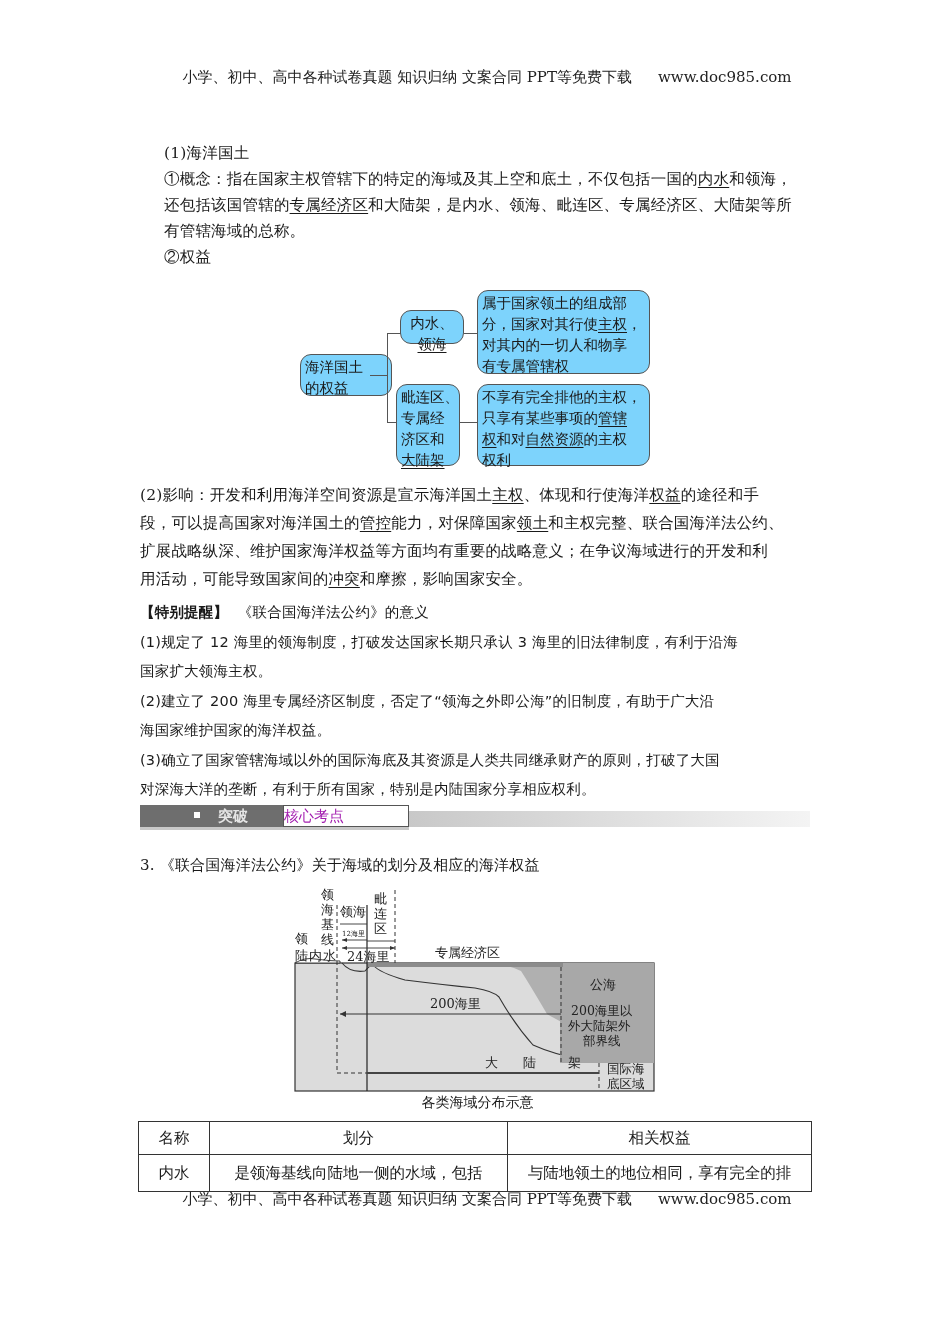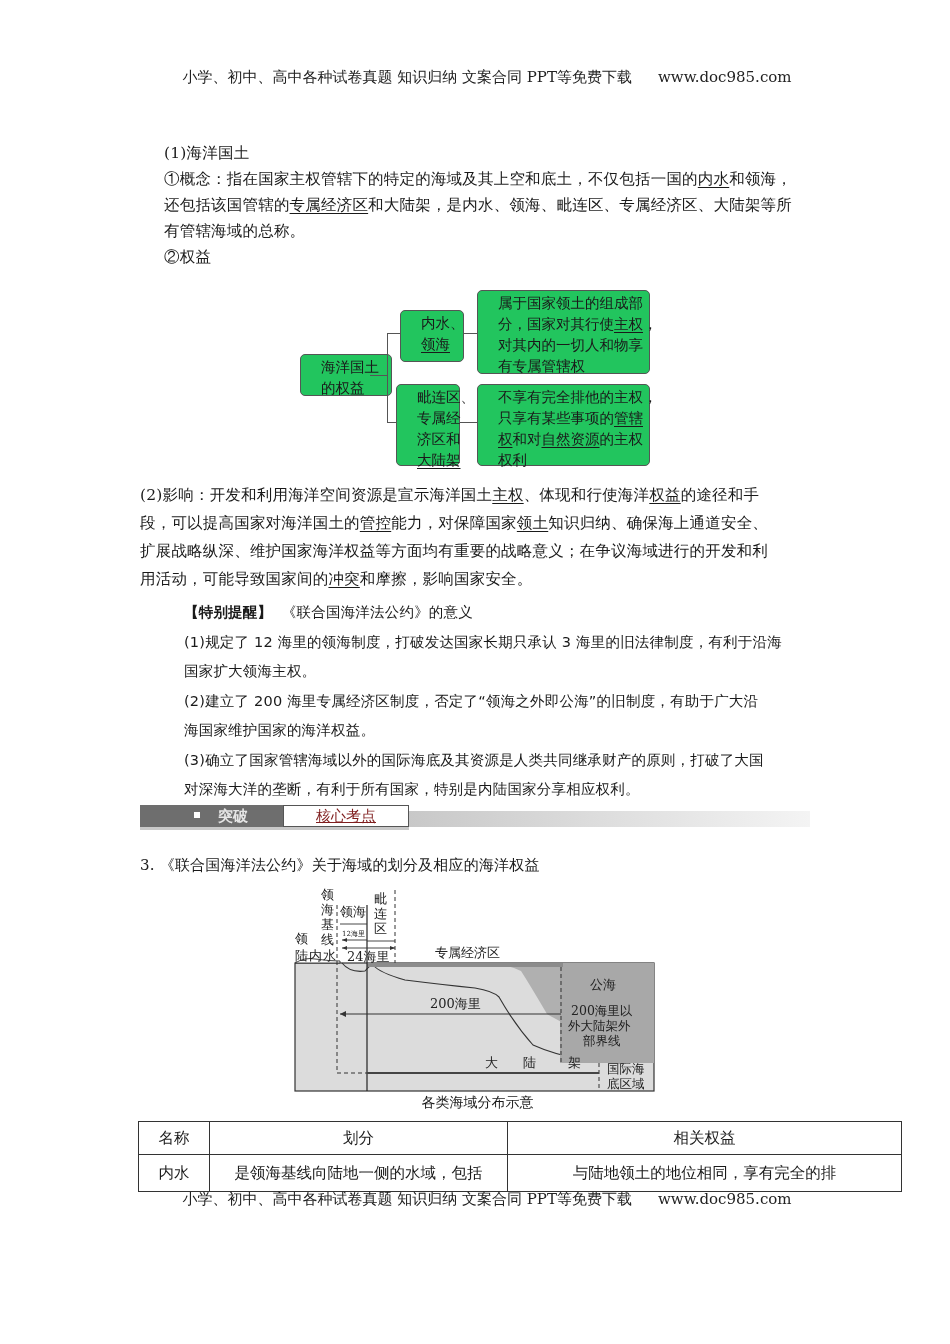--- a/index.html
+++ b/index.html
@@ -16,36 +16,36 @@
     .header-line { top: 68px; }
     .footer-line { top: 1190px; }
     .hdr-url { margin-left: 26px; }
     .para { position: absolute; left: 140px; width: 672px; font-size: 15.5px; line-height: 26px; letter-spacing: 0.2px; }
     .u { text-decoration: underline; text-underline-offset: 3px; }
     .b { font-weight: bold; }
     .line { white-space: nowrap; display: block; }
 
     
     .mbox {
-      position: absolute; border: 1.3px solid #555; border-radius: 5px; background: #22c55e;
-      font-size: 14.5px; line-height: 21px; padding: 2px 20px; box-sizing: border-box;
+      position: absolute; border: 1.3px solid #555; border-radius: 11px; background: #7dd3fc;
+      font-size: 14.5px; line-height: 21px; padding: 2px 4px; box-sizing: border-box;
     }
     .mline { position: absolute; background: #555; }
 
     
     .banner { position: absolute; left: 140px; top: 805px; width: 670px; height: 22px; }
     .banner-dark { position: absolute; left: 0; top: 0; width: 143px; height: 22px; background: #6e6e6e; color: #e5e5e5; font-size: 15px; font-weight: bold; line-height: 22px; }
     .banner-dark .sq { display: inline-block; width: 6px; height: 6px; background: #fff; margin-left: 54px; margin-right: 18px; vertical-align: middle; position: relative; top: -2px; }
-    .banner-white { position: absolute; left: 143px; top: 0; width: 124px; height: 20px; border: 1px solid #555; background: #fff; font-size: 15px; line-height: 20px; text-align: center; color: #7f1d1d; text-decoration: underline; }
+    .banner-white { position: absolute; left: 143px; top: 0; width: 124px; height: 20px; border: 1px solid #555; background: #fff; font-size: 15px; line-height: 20px; color: #a21caf; }
     .banner-grad { position: absolute; left: 269px; top: 6px; width: 401px; height: 16px; background: linear-gradient(90deg, #c8c8c8, #f4f4f4); }
     .banner-base { position: absolute; left: 0; top: 21px; width: 269px; height: 4px; background: #c8c8c8; }
 
     .diagram-caption { position: absolute; left: 290px; top: 1094px; width: 375px; text-align: center; font-size: 14px; }
 
-    table.rights { position: absolute; left: 138px; top: 1121px; width: 764px; border-collapse: collapse; font-size: 15.5px; }
+    table.rights { position: absolute; left: 138px; top: 1121px; width: 674px; border-collapse: collapse; font-size: 15.5px; }
     table.rights td, table.rights th { border: 1px solid #333; font-weight: normal; padding: 0 6px; }
     table.rights th { height: 32px; }
     table.rights td { height: 36px; }
   </style>
 </head>
 <body>
 
 <div class="header-line">
   <span>小学、初中、高中各种试卷真题  知识归纳  文案合同  PPT等免费下载</span><span class="hdr-url">www.doc985.com</span>
 </div>
@@ -61,21 +61,21 @@
 <div>
   <div class="mbox" style="left:300px;top:354px;width:92px;height:42px;">
     <span class="line">海洋国土</span>
     <span class="line">的权益</span>
   </div>
   <div class="mline" style="left:370px;top:375px;width:18px;height:1.3px;"></div>
   <div class="mline" style="left:387px;top:333px;width:1.3px;height:90px;"></div>
   <div class="mline" style="left:387px;top:333px;width:14px;height:1.3px;"></div>
   <div class="mline" style="left:387px;top:422px;width:14px;height:1.3px;"></div>
 
-  <div class="mbox" style="left:400px;top:310px;width:64px;height:52px;text-align:center;">
+  <div class="mbox" style="left:400px;top:310px;width:64px;height:34px;text-align:center;">
     <span class="line">内水、</span>
     <span class="line u">领海</span>
   </div>
   <div class="mline" style="left:464px;top:333px;width:14px;height:1.3px;"></div>
   <div class="mbox" style="left:477px;top:290px;width:173px;height:84px;">
     <span class="line">属于国家领土的组成部</span>
     <span class="line"><span>分，国家对其行使</span><span class="u">主权</span><span>，</span></span>
     <span class="line">对其内的一切人和物享</span>
     <span class="line">有专属管辖权</span>
   </div>
@@ -90,26 +90,26 @@
   <div class="mbox" style="left:477px;top:384px;width:173px;height:82px;">
     <span class="line">不享有完全排他的主权，</span>
     <span class="line"><span>只享有某些事项的</span><span class="u">管辖</span></span>
     <span class="line"><span class="u">权</span><span>和对</span><span class="u">自然资源</span><span>的主权</span></span>
     <span class="line">权利</span>
   </div>
 </div>
 
 <div class="para" style="top:481px;line-height:28px;">
   <span class="line"><span>(2)影响：开发和利用海洋空间资源是宣示海洋国土</span><span class="u">主权</span><span>、体现和行使海洋</span><span class="u">权益</span><span>的途径和手</span></span>
-  <span class="line"><span>段，可以提高国家对海洋国土的</span><span class="u">管控</span><span>能力，对保障国家</span><span class="u">领土</span><span>知识归纳、确保海上通道安全、</span></span>
+  <span class="line"><span>段，可以提高国家对海洋国土的</span><span class="u">管控</span><span>能力，对保障国家</span><span class="u">领土</span><span>和主权完整、联合国海洋法公约、</span></span>
   <span class="line">扩展战略纵深、维护国家海洋权益等方面均有重要的战略意义；在争议海域进行的开发和利</span>
   <span class="line"><span>用活动，可能导致国家间的</span><span class="u">冲突</span><span>和摩擦，影响国家安全。</span></span>
 </div>
 
-<div class="para" style="top:598px;line-height:29.5px;font-family:'DejaVu Sans','Liberation Sans',sans-serif;font-size:14.5px;margin-left:44px;">
+<div class="para" style="top:598px;line-height:29.5px;font-family:'DejaVu Sans','Liberation Sans',sans-serif;font-size:14.5px;">
   <span class="line"><span class="b">【特别提醒】</span>&nbsp;&nbsp;<span>《联合国海洋法公约》的意义</span></span>
   <span class="line">(1)规定了 12 海里的领海制度，打破发达国家长期只承认 3 海里的旧法律制度，有利于沿海</span>
   <span class="line">国家扩大领海主权。</span>
   <span class="line">(2)建立了 200 海里专属经济区制度，否定了“领海之外即公海”的旧制度，有助于广大沿</span>
   <span class="line">海国家维护国家的海洋权益。</span>
   <span class="line">(3)确立了国家管辖海域以外的国际海底及其资源是人类共同继承财产的原则，打破了大国</span>
   <span class="line">对深海大洋的垄断，有利于所有国家，特别是内陆国家分享相应权利。</span>
 </div>
 
 <div class="banner">

